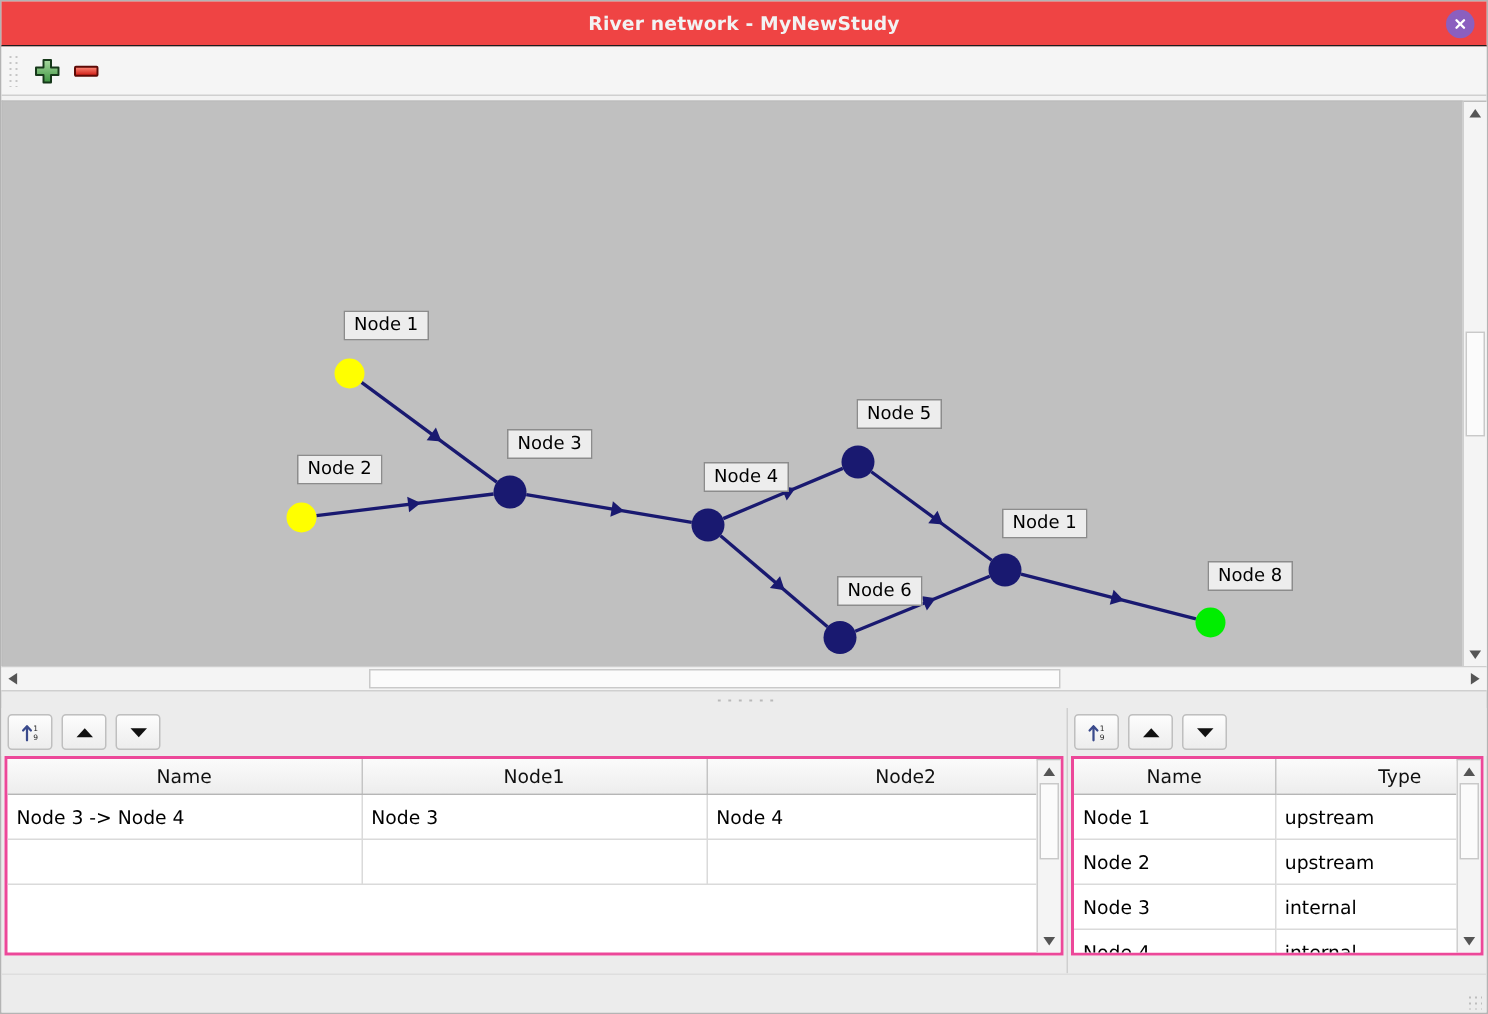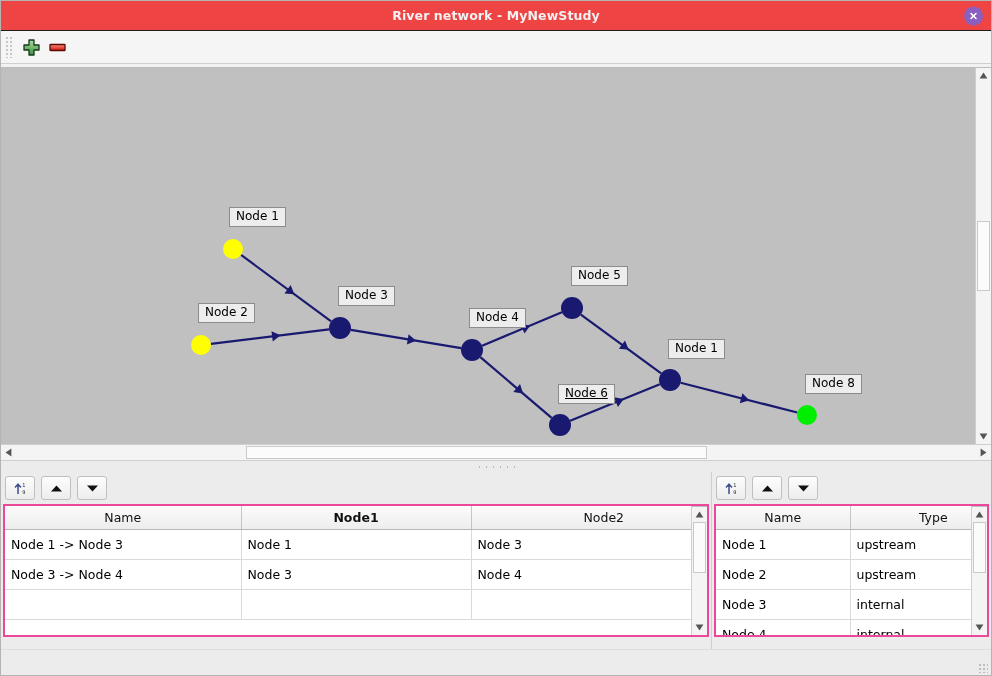--- a/index.html
+++ b/index.html
@@ -292,21 +292,21 @@
             <circle cx="558" cy="357" r="11" fill="#191970"></circle>
             <circle cx="668" cy="312" r="11" fill="#191970"></circle>
             <circle cx="805" cy="347" r="10" fill="#00ee00"></circle>
           </svg>
         <div id="labels-layer">
             <div class="nodelabel" style="left: 227px; top: 139px;">Node 1</div>
             <div class="nodelabel" style="left: 196px; top: 235px;">Node 2</div>
             <div class="nodelabel" style="left: 336px; top: 218px;">Node 3</div>
             <div class="nodelabel" style="left: 467px; top: 240px;">Node 4</div>
             <div class="nodelabel" style="left: 569px; top: 198px;">Node 5</div>
-            <div class="nodelabel" style="left: 556px; top: 316px; text-decoration: underline;">Node 6</div>
+            <div class="nodelabel" style="left: 556px; top: 316px;">Node 6</div>
             <div class="nodelabel" style="left: 666px; top: 271px;">Node 1</div>
             <div class="nodelabel" style="left: 803px; top: 306px;">Node 8</div>
           </div>
       </div>
       <div class="vsb">
         <div class="sb-arrow">
           <svg width="9" height="7" viewBox="0 0 9 7">
               <polygon points="4.5,0.6 8.4,6.4 0.6,6.4" fill="#555"></polygon>
             </svg>
         </div>
@@ -362,30 +362,25 @@
               <polygon points="6.5,7.5 1,1.5 12,1.5" fill="#111"></polygon>
             </svg>
         </div>
       </div>
       <div class="tablebox">
         <div class="tablescroll">
           <table class="grid">
             <thead>
                 <tr id="branch-head">
                   <th style="width: 236px;">Name</th>
-                  <th style="width: 230px; font-weight: bold;">Node1</th>
+                  <th style="width: 230px;">Node1</th>
                   <th>Node2</th>
                 </tr>
               </thead>
             <tbody id="branch-body">
-                <tr>
-                  <td>Node 1 -&gt; Node 3</td>
-                  <td>Node 1</td>
-                  <td>Node 3</td>
-                </tr>
                 <tr>
                   <td>Node 3 -&gt; Node 4</td>
                   <td>Node 3</td>
                   <td>Node 4</td>
                 </tr>
                 <tr>
                   <td></td>
                   <td></td>
                   <td></td>
                 </tr>

